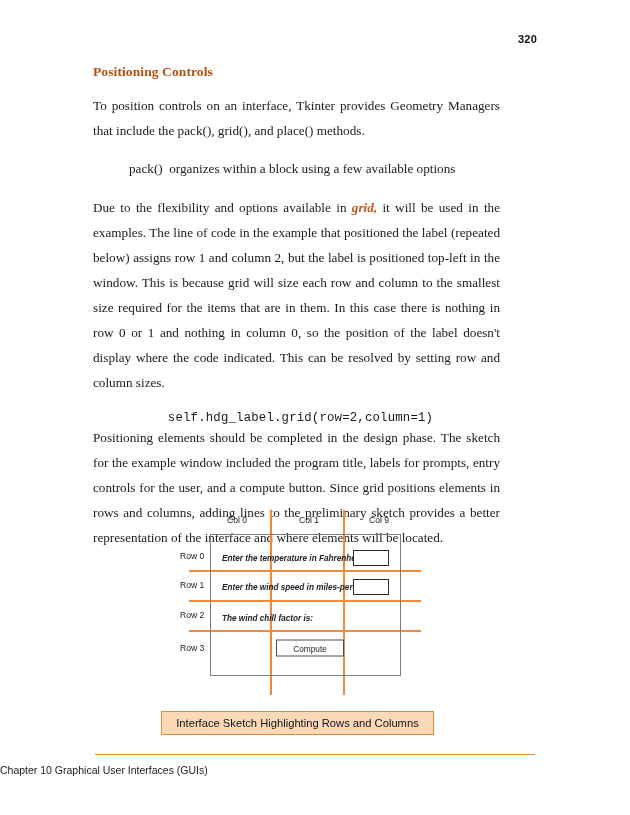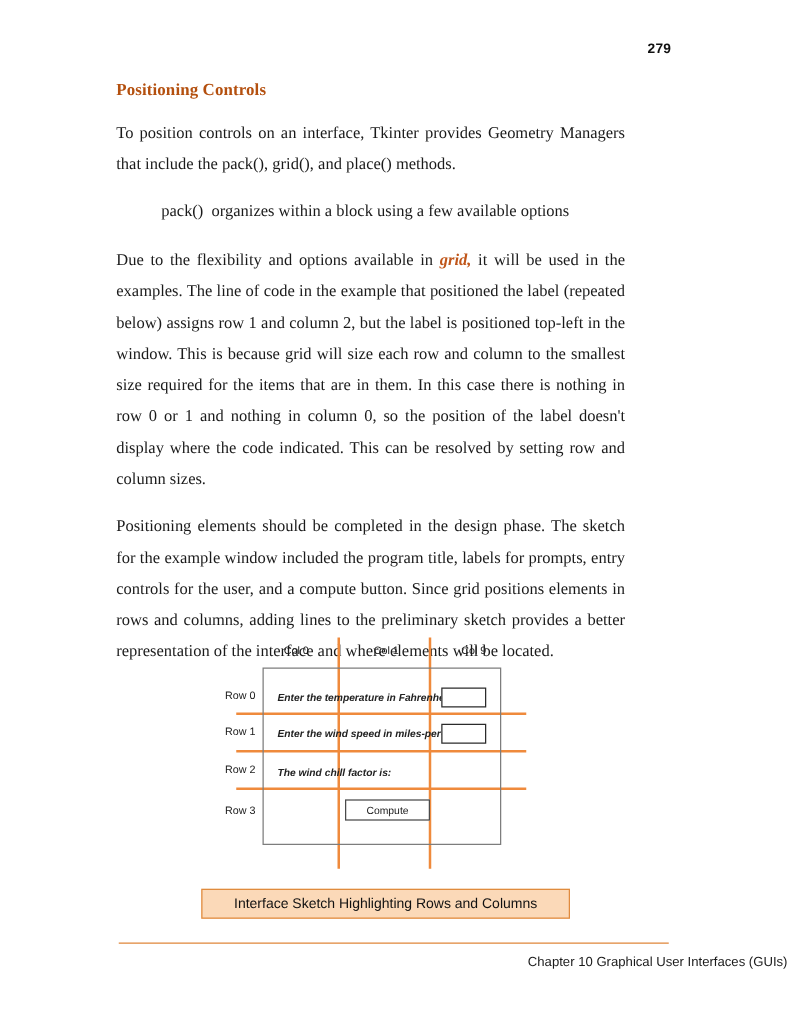--- a/index.html
+++ b/index.html
@@ -170,21 +170,21 @@
     display: flex;
     align-items: center;
     justify-content: center;
   }
 
   
   .caption-box {
     position: absolute;
     left: 161px;
     top: 711px;
-    width: 295px;
+    width: 273px;
     height: 24px;
     background: #fbd9b8;
     border: 1.4px solid #e08b3e;
     box-sizing: border-box;
     display: flex;
     align-items: center;
     justify-content: center;
     font-family: "Liberation Sans", sans-serif;
     font-size: 11.2px;
     color: #111;
@@ -197,45 +197,46 @@
     top: 754px;
     width: 440px;
     height: 1.4px;
     background: #e0863a;
   }
   .footer-text {
     position: absolute;
     left: 0;
     right: 0;
     top: 764px;
-    text-align: right;
+    text-align: left;
     font-family: "Liberation Sans", sans-serif;
     font-size: 10.5px;
     color: #1a1a1a;
   }
 </style>
 </head>
 <body>
 
 <div class="page">
 
-  <div class="page-number">279</div>
+  <div class="page-number">320</div>
 
   <div class="content">
 
     <h2 class="section-heading">Positioning Controls</h2>
 
     <p class="body">To position controls on an interface, Tkinter provides Geometry Managers that include the pack(), grid(), and place() methods.</p>
 
     <ul class="indent-list">
       <li>pack()  organizes within a block using a few available options</li>
     </ul>
 
     <p class="body"><span>Due to the flexibility and options available in </span><span class="kw-grid">grid,</span><span> it will be used in the examples.  The line of code in the example that positioned the label (repeated below) assigns row 1 and column 2, but the label is positioned top-left in the window.  This is because grid will size each row and column to the smallest size required for the items that are in them.  In this case there is nothing in row 0 or 1 and nothing in column 0, so the position of the label doesn't display where the code indicated.  This can be resolved by setting row and column sizes.</span></p>
 
+    <p class="code-line">self.hdg_label.grid(row=2,column=1)</p>
 
 
     <p class="body last">Positioning elements should be completed in the design phase. The sketch for the example window included the program title, labels for prompts, entry controls for the user, and a compute button.  Since grid positions elements in rows and columns, adding lines to the preliminary sketch provides a better representation of the interface and where elements will be located.</p>
 
   </div>
 
   <div class="sketch">
 
     <div class="vline" style="left:269px"></div>
     <div class="vline" style="left:342px"></div>

